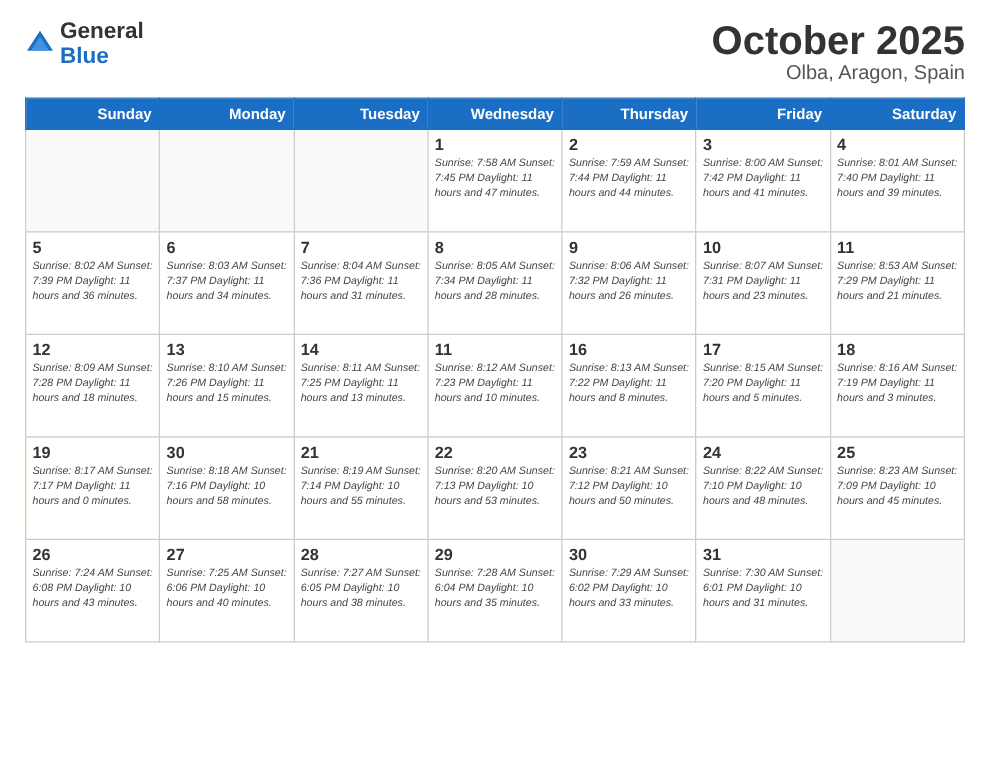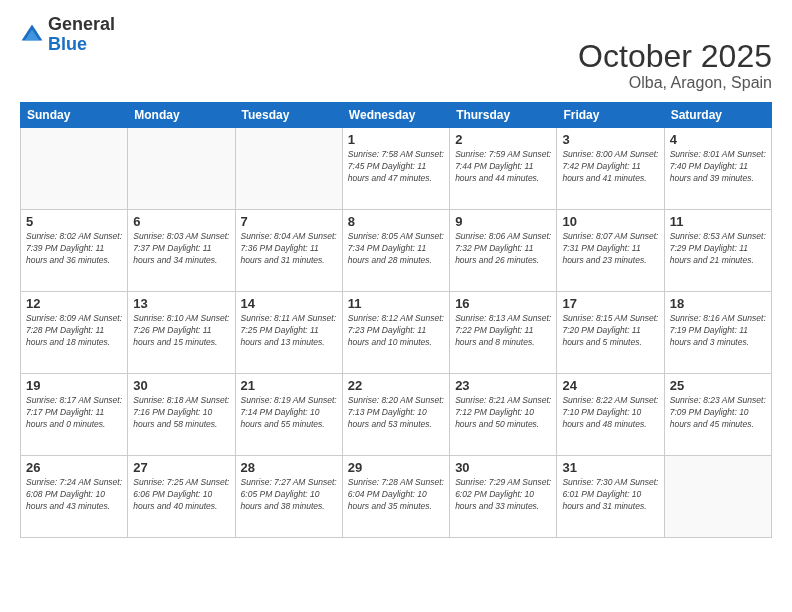--- a/index.html
+++ b/index.html
@@ -36,41 +36,40 @@
     .logo-blue { color: #1a6fc4; }
     .logo-icon {
       width: 24px;
       height: 24px;
     }
     .title-block {
       text-align: right;
     }
     .month-title {
       font-size: 32px;
-      font-weight: normal;
+      font-weight: bold;
       color: #333;
       line-height: 1.1;
-      margin-top: 24px;
     }
     .location {
       font-size: 16px;
       color: #555;
     }
     .calendar {
       width: 100%;
       border-collapse: collapse;
       border: 1px solid #ccc;
     }
     .calendar th {
       background: #1a6fc4;
       color: #fff;
       font-size: 12px;
       font-weight: bold;
       padding: 5px 6px;
-      text-align: left;
+      text-align: right;
       border: 1px solid #1a6fc4;
     }
     .calendar td {
       width: calc(100% / 7);
       vertical-align: top;
       padding: 4px 5px;
       border: 1px solid #ccc;
       font-size: 9px;
       color: #333;
       background: #fff;

